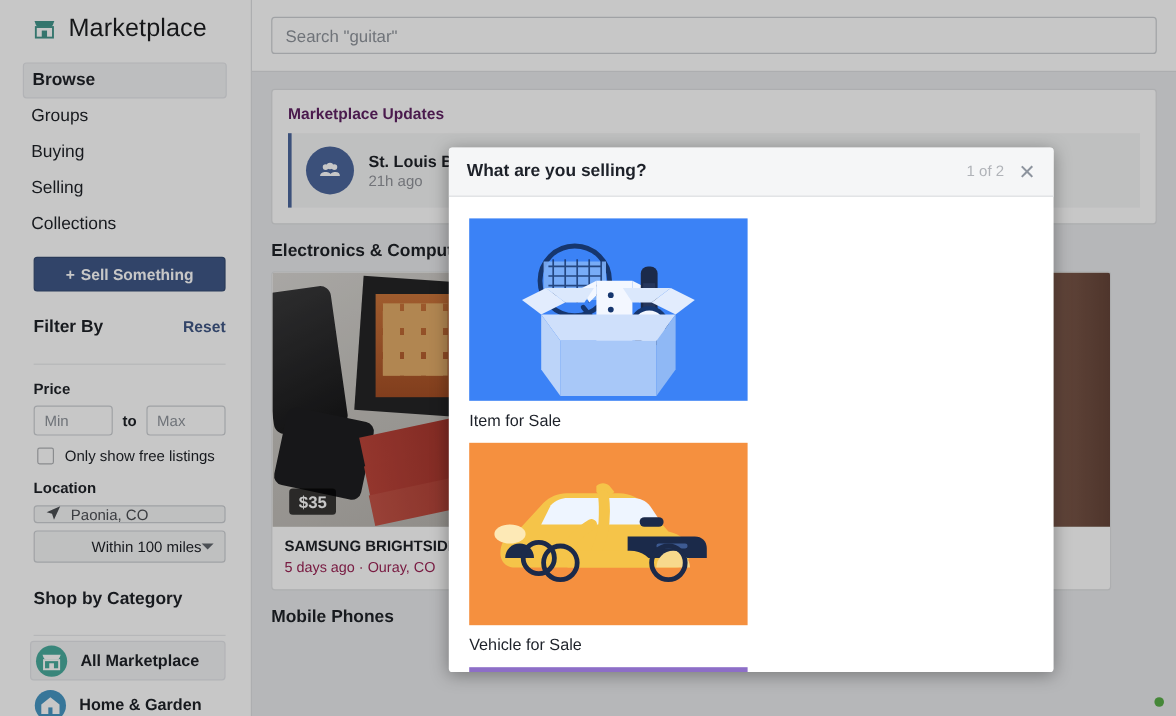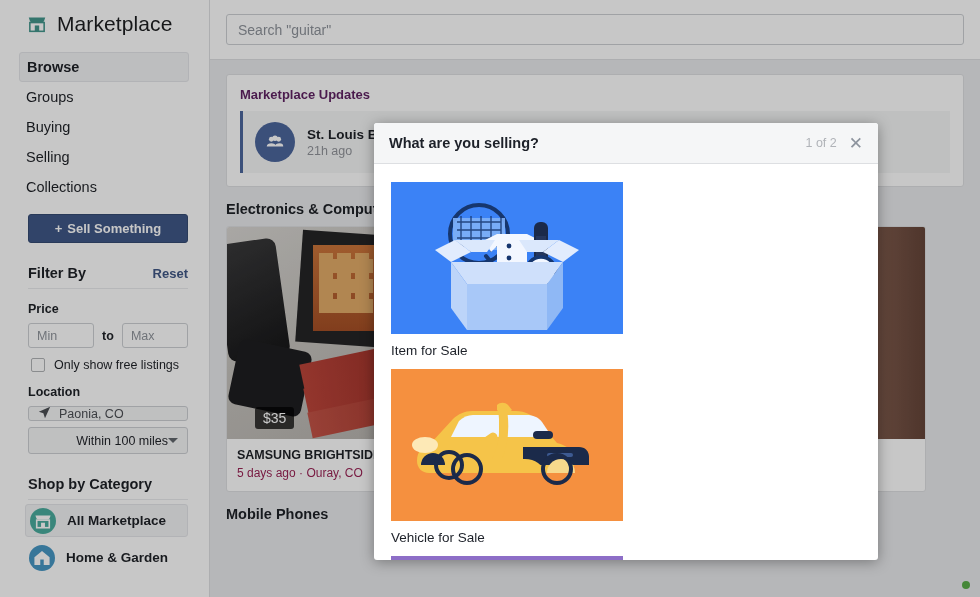--- a/index.html
+++ b/index.html
@@ -33,21 +33,21 @@
   .nav-item.active { background: #f2f3f5; border: 1px solid #e4e6eb; font-weight: 600; }
 
   .sell-btn {
     margin: 12px 21px 0 28px; height: 29px; background: #365899; color: #fff;
     border: 1px solid #2d4b83; border-radius: 3px; font-size: 13px; font-weight: 700;
     display: flex; align-items: center; justify-content: center; gap: 5px; cursor: pointer;
   }
 
   .sec-head {
     display: flex; align-items: baseline; justify-content: space-between;
-    margin: 22px 21px 0 28px; padding-bottom: 7px; border-bottom: 1px solid #e9ebee;
+    margin: 22px 21px 0 28px; padding-bottom: 22px; border-bottom: 1px solid #e9ebee;
   }
   .sec-title { font-size: 14.5px; font-weight: 700; color: #1d2129; }
   .sec-link { font-size: 13px; color: #385898; cursor: pointer; font-weight: 600; }
 
   .field-label { margin: 13px 28px 0; font-size: 12.5px; font-weight: 700; color: #1d2129; }
   .price-row { display: flex; align-items: center; gap: 8px; margin: 7px 21px 0 28px; }
   .inp {
     height: 25px; border: 1px solid #ccd0d5; border-radius: 3px; background: #fff;
     font-size: 12.5px; color: #8d949e; padding: 0 8px; display: flex; align-items: center;
     flex: 1 1 0; min-width: 0;
@@ -96,22 +96,22 @@
   }
   .update-name { font-size: 13.5px; font-weight: 700; color: #1d2129; white-space: nowrap; }
   .update-time { font-size: 12.5px; color: #90949c; margin-top: 2px; }
 
   .cat-section { margin: 14px 16px 0; }
   .cat-section-title { font-size: 14.5px; font-weight: 700; color: #1d2129; margin-bottom: 9px; }
   .cards-row { display: flex; gap: 14px; }
   .listing { width: 168px; background: #fff; border: 1px solid #dddfe2; border-radius: 3px; overflow: hidden; flex: 0 0 168px; }
   .listing-photo { height: 212px; position: relative; overflow: hidden; }
   .price-tag {
-    position: absolute; left: 28px; bottom: 10px; background: rgba(0,0,0,.72); color: #fff;
-    font-size: 14px; font-weight: 400; padding: 3px 8px; border-radius: 3px;
+    position: absolute; left: 14px; bottom: 10px; background: rgba(0,0,0,.72); color: #fff;
+    font-size: 14px; font-weight: 700; padding: 3px 8px; border-radius: 3px;
   }
   .listing-body { padding: 9px 10px 11px; }
   .listing-title { font-size: 12.5px; font-weight: 700; color: #1d2129; white-space: nowrap; overflow: hidden; }
   .listing-meta { font-size: 12px; color: #be185d; margin-top: 4px; white-space: nowrap; }
   .bottom-title { font-size: 14.5px; font-weight: 700; color: #1d2129; margin: 14px 16px 0; }
   .green-dot { position: absolute; right: 10px; bottom: 8px; width: 8px; height: 8px; border-radius: 50%; background: #42b72a; }
   .arrow-btn {
     position: absolute; width: 19px; height: 19px; border-radius: 50%; background: rgba(255,255,255,.85);
     display: flex; align-items: center; justify-content: center; font-size: 10px; color: #4b4f56;
   }

